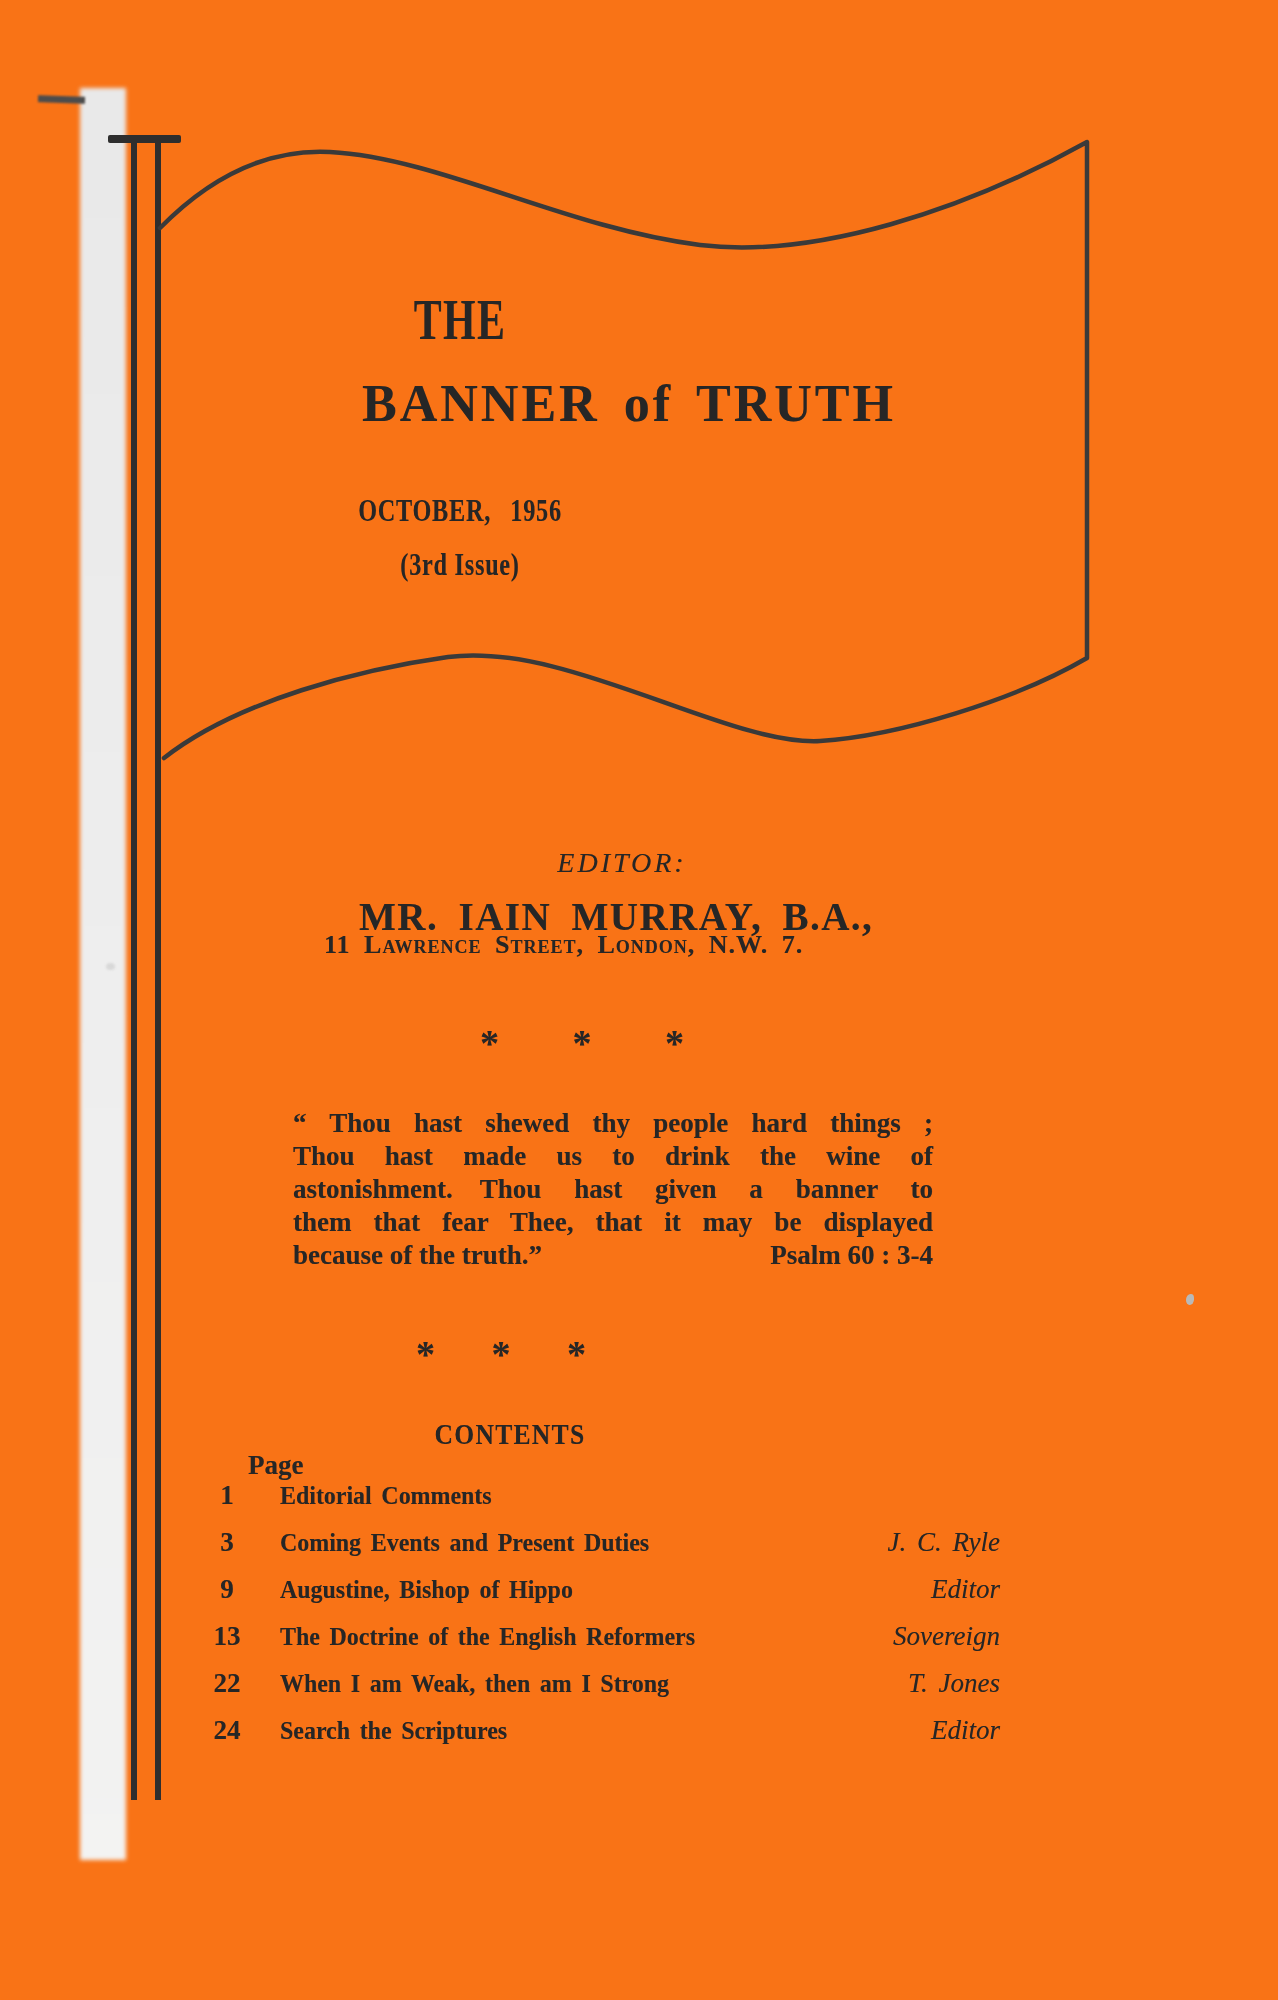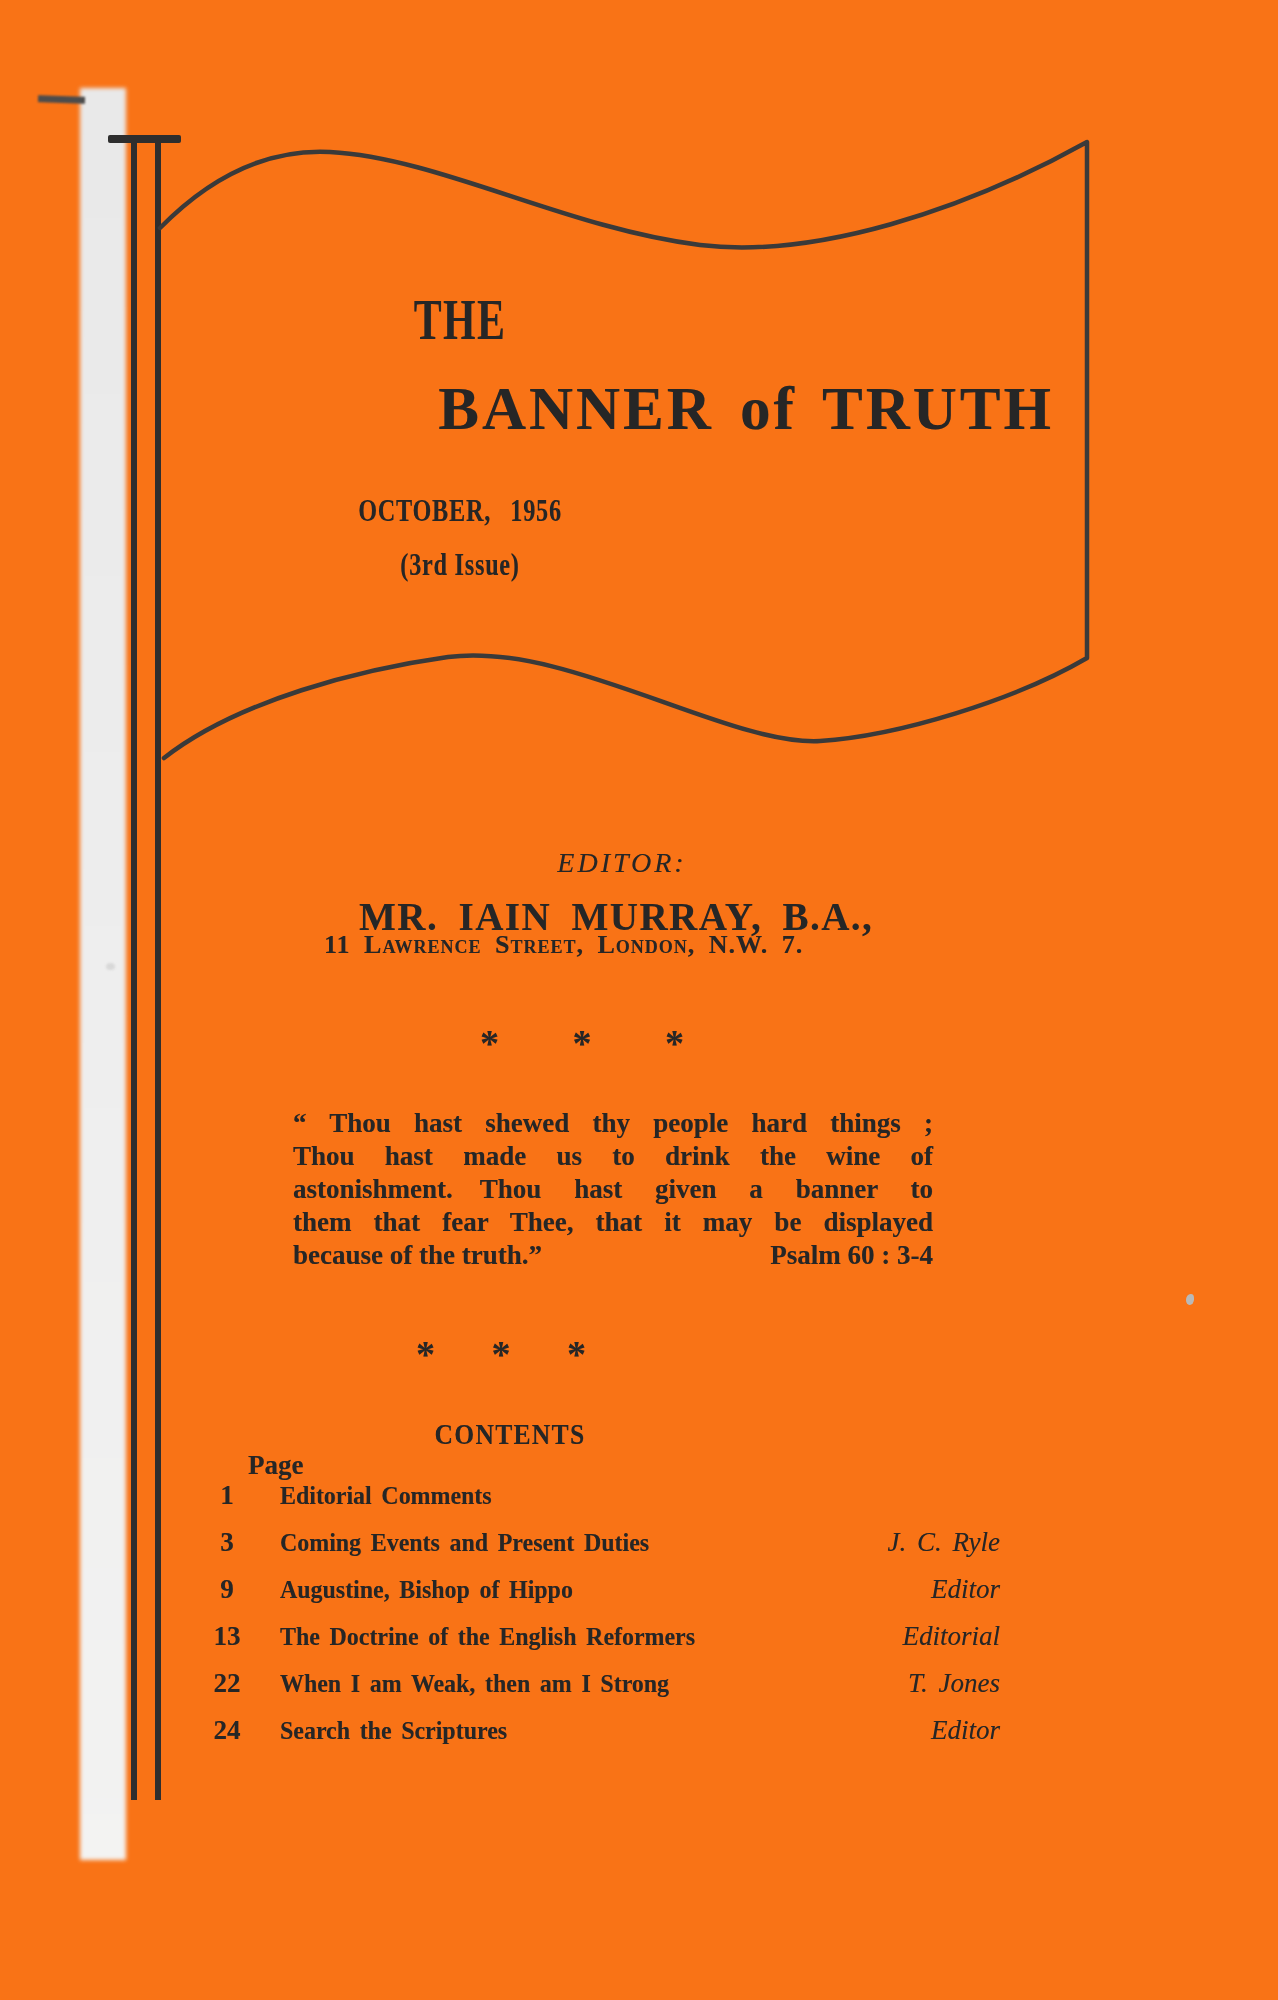--- a/index.html
+++ b/index.html
@@ -22,22 +22,22 @@
     border-radius:60% 40% 55% 45%; filter:blur(0.5px);}
   .speckle2{left:106px; top:963px; width:9px; height:7px; background:#d8d8d8;
     border-radius:50%; filter:blur(1px);}
 
   .flag-svg{left:0; top:0;}
 
   
   .the{left:310px; top:286px; width:300px; text-align:center;
     font-size:58px; font-weight:bold; letter-spacing:2px;
     transform:scaleX(0.72); transform-origin:50% 50%;}
-  .title{left:204px; top:374px; width:850px; text-align:right;
-    font-size:61px; font-weight:bold; letter-spacing:3px; word-spacing:8px; white-space:nowrap;}
+  .title{left:204px; top:374px; width:850px; text-align:center;
+    font-size:52px; font-weight:bold; letter-spacing:3px; word-spacing:8px; white-space:nowrap;}
   .date{left:260px; top:493px; width:400px; text-align:center;
     font-size:31px; font-weight:bold; letter-spacing:1px; word-spacing:16px;
     transform:scaleX(0.78); transform-origin:50% 50%;}
   .issue{left:310px; top:547px; width:300px; text-align:center;
     font-size:31px; font-weight:bold; letter-spacing:1px;
     transform:scaleX(0.78); transform-origin:50% 50%;}
 
   
   .ed-label{left:472px; top:847px; width:300px; text-align:center;
     font-size:28px; font-weight:normal; font-style:italic; letter-spacing:3px;}
@@ -144,21 +144,21 @@
       <span class="toc-author">J. C. Ryle</span>
     </div>
     <div class="toc-row">
       <span class="toc-page">9</span>
       <span class="toc-title">Augustine, Bishop of Hippo</span>
       <span class="toc-author">Editor</span>
     </div>
     <div class="toc-row">
       <span class="toc-page">13</span>
       <span class="toc-title">The Doctrine of the English Reformers</span>
-      <span class="toc-author">Editorial</span>
+      <span class="toc-author">Sovereign</span>
     </div>
     <div class="toc-row">
       <span class="toc-page">22</span>
       <span class="toc-title">When I am Weak, then am I Strong</span>
       <span class="toc-author">T. Jones</span>
     </div>
     <div class="toc-row">
       <span class="toc-page">24</span>
       <span class="toc-title">Search the Scriptures</span>
       <span class="toc-author">Editor</span>

